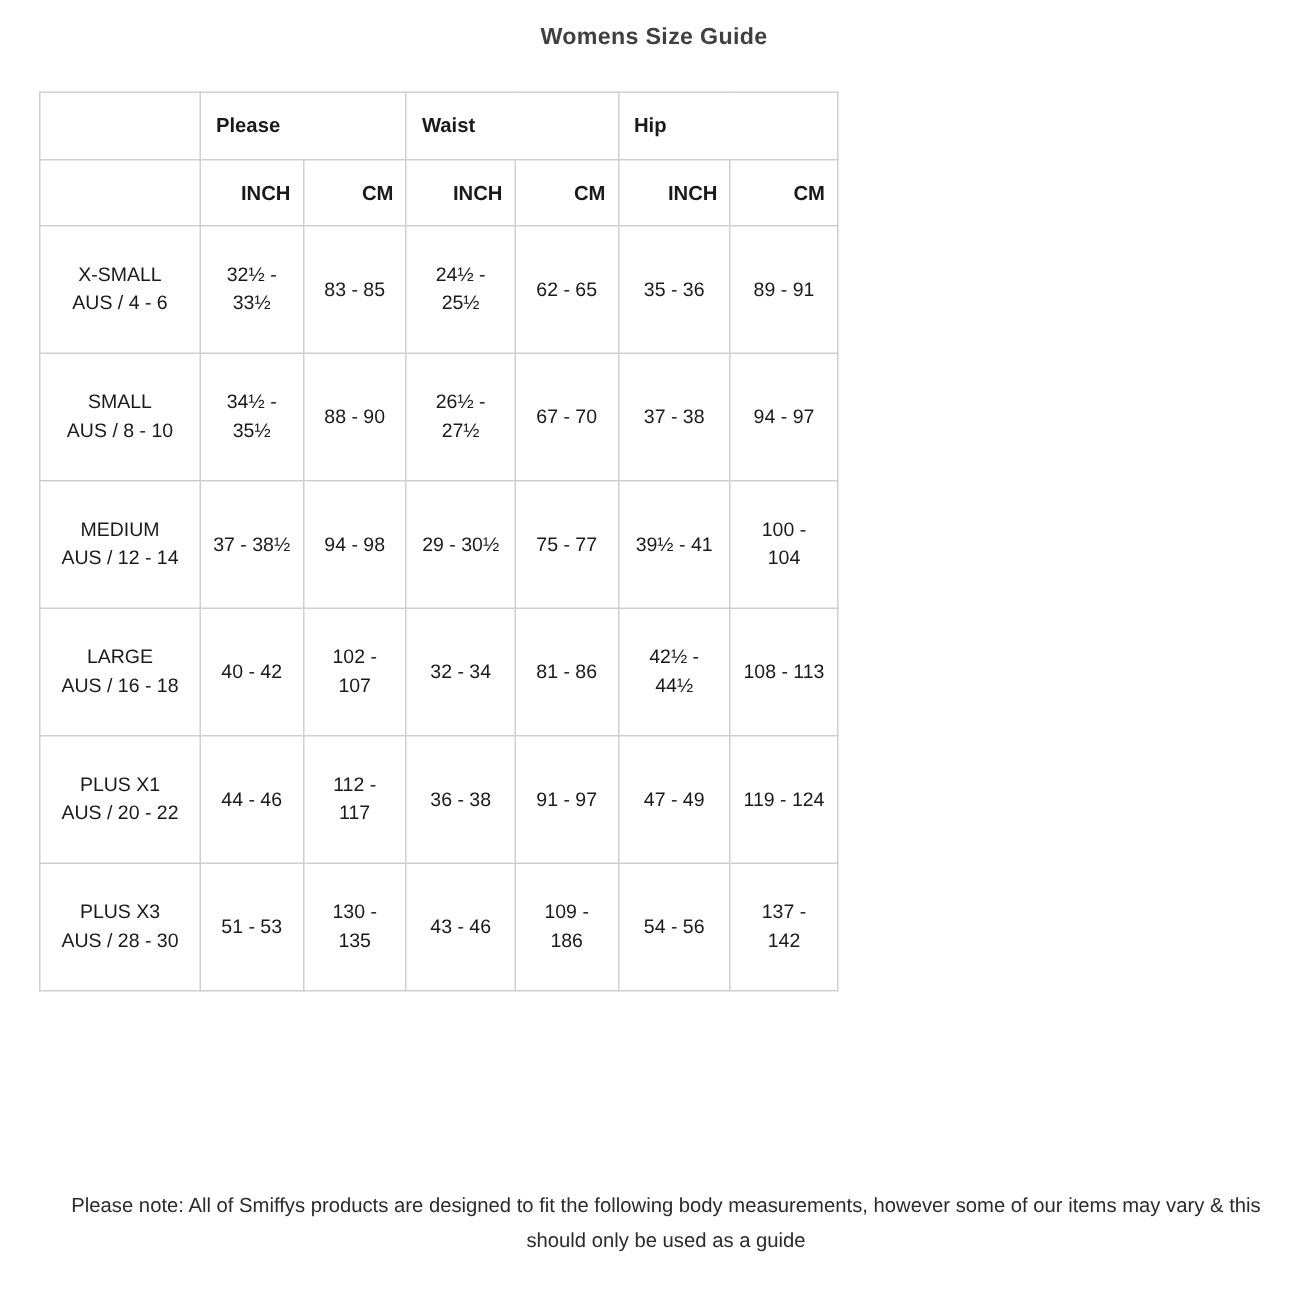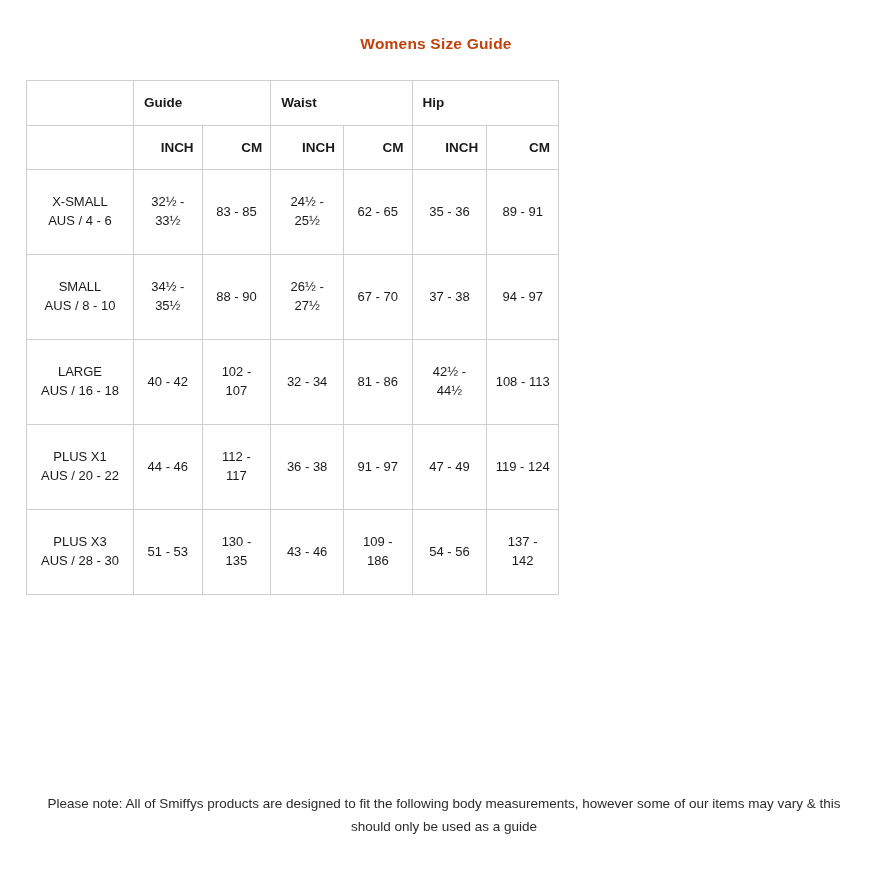--- a/index.html
+++ b/index.html
@@ -17,22 +17,22 @@
   .page {
     position: relative;
     width: 872px;
     height: 869px;
     box-sizing: border-box;
   }
   .title {
     text-align: center;
     font-size: 15.5px;
     font-weight: bold;
-    color: #c2410c;
-    padding-top: 35px;
+    color: #404040;
+    padding-top: 16px;
     letter-spacing: 0.2px;
   }
   .table-wrap {
     margin: 27px 26px 0 26px;
   }
   table.size-table {
     border-collapse: collapse;
     width: 533px;
     margin: 0;
     table-layout: fixed;
@@ -119,21 +119,21 @@
           <col class="c1">
           <col class="c2">
           <col class="c3">
           <col class="c4">
           <col class="c5">
           <col class="c6">
       </colgroup>
       <tbody>
         <tr class="group-row">
           <td class="corner"></td>
-          <td colspan="2">Guide</td>
+          <td colspan="2">Please</td>
           <td colspan="2">Waist</td>
           <td colspan="2">Hip</td>
         </tr>
         <tr class="unit-row">
           <td class="corner-left"></td>
           <td>INCH</td>
           <td>CM</td>
           <td>INCH</td>
           <td>CM</td>
           <td>INCH</td>
@@ -159,20 +159,32 @@
             <span class="aus">AUS / 8 - 10</span>
           </td>
           <td>34½ - 35½</td>
           <td>88 - 90</td>
           <td>26½ - 27½</td>
           <td>67 - 70</td>
           <td>37 - 38</td>
           <td>94 - 97</td>
         </tr>
 
+        <tr class="data-row">
+          <td class="size-label">
+            <span>MEDIUM</span>
+            <span class="aus">AUS / 12 - 14</span>
+          </td>
+          <td>37 - 38½</td>
+          <td>94 - 98</td>
+          <td>29 - 30½</td>
+          <td>75 - 77</td>
+          <td>39½ - 41</td>
+          <td>100 - 104</td>
+        </tr>
 
         <tr class="data-row">
           <td class="size-label">
             <span>LARGE</span>
             <span class="aus">AUS / 16 - 18</span>
           </td>
           <td>40 - 42</td>
           <td>102 - 107</td>
           <td>32 - 34</td>
           <td>81 - 86</td>

